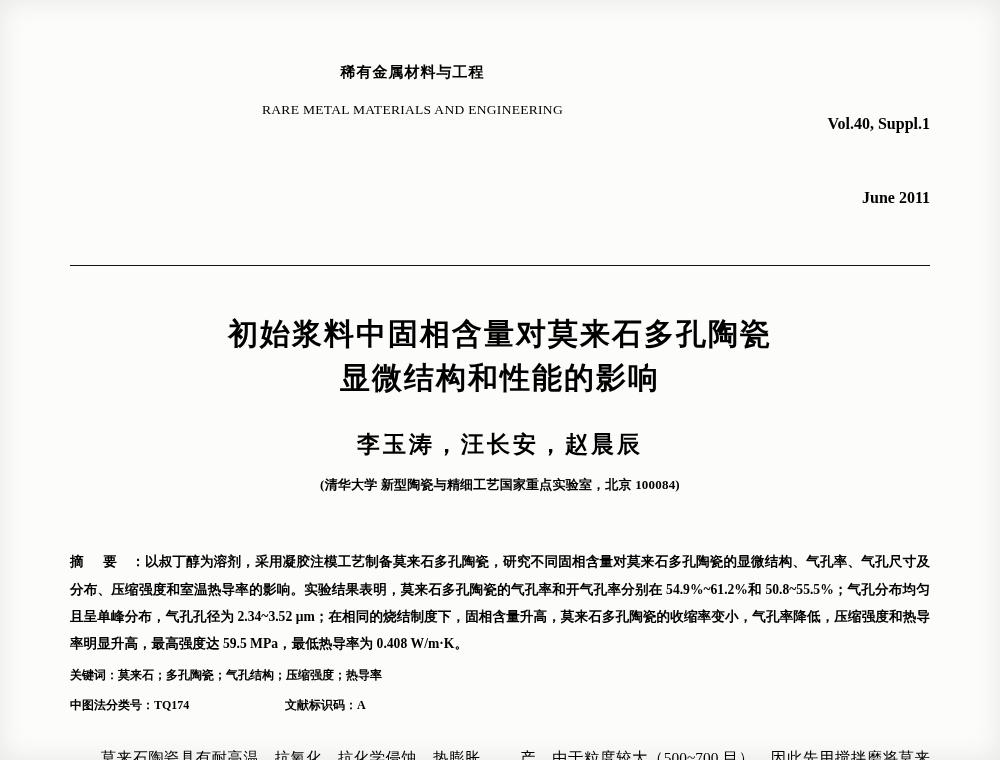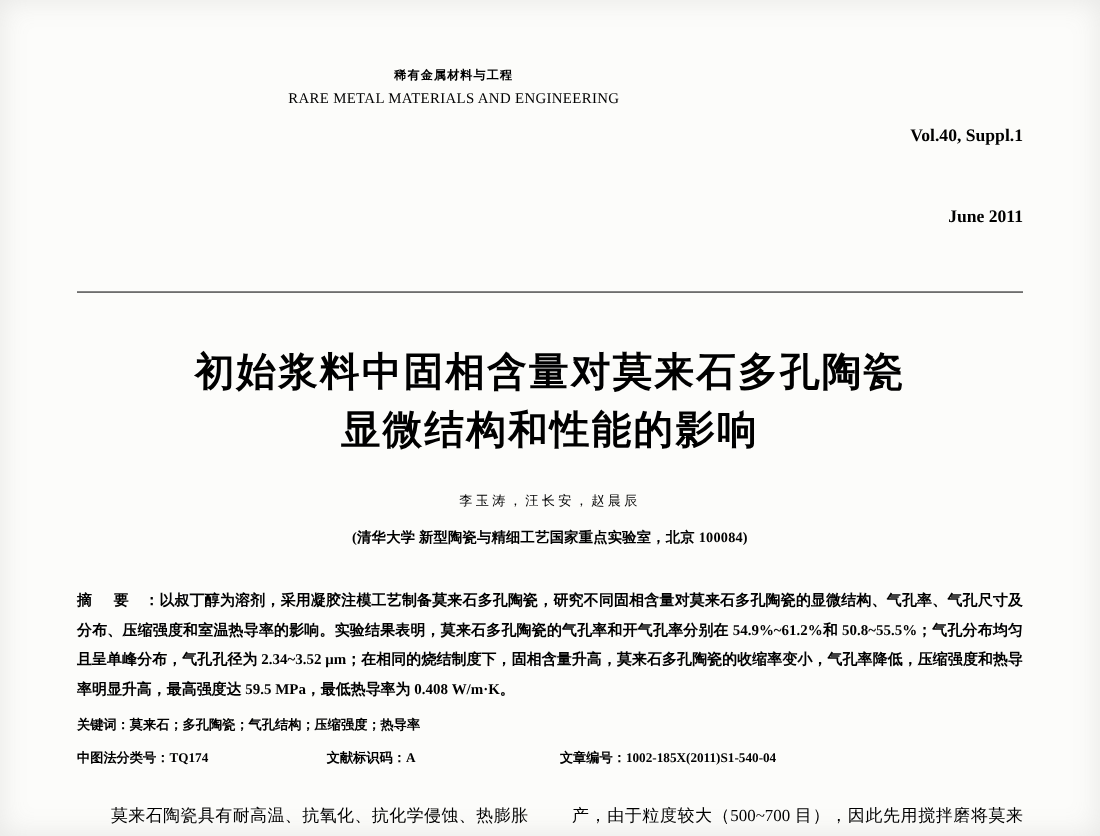--- a/index.html
+++ b/index.html
@@ -59,88 +59,88 @@
   .rh-row {
     display: flex;
   }
   .rh-row span:first-child { width: 82px; }
   .runhead-center {
     flex: 1;
     text-align: center;
     margin-top: -1px;
   }
   .journal-cn {
-    font-size: 11px;
+    font-size: 15px;
     font-weight: bold;
     letter-spacing: 1px;
   }
   .journal-en {
     font-size: 13.5px;
     letter-spacing: 0.3px;
-    margin-top: 2px;
+    margin-top: 16px;
   }
   .runhead-right {
     width: 175px;
     text-align: right;
     font-size: 16px;
   }
   .rule {
     border-top: 1.6px solid #111;
     margin-top: 2px;
   }
 
   
   .title-block {
     text-align: center;
     margin-top: 46px;
   }
   .title-line {
-    font-size: 36px;
+    font-size: 30px;
     font-weight: bold;
     letter-spacing: 2px;
     line-height: 1.45;
     font-family: "Liberation Serif", serif;
   }
   .authors {
     margin-top: 30px;
-    font-size: 12px;
-    font-weight: normal;
+    font-size: 23px;
+    font-weight: bold;
     letter-spacing: 3px;
   }
   .affiliation {
     margin-top: 16px;
     font-size: 13px;
     font-weight: bold;
     letter-spacing: 0.2px;
   }
 
   
   .abstract-block {
-    margin-top: 34px;
+    margin-top: 54px;
     font-size: 13.6px;
     line-height: 2.0;
     font-weight: bold;
     text-align: justify;
   }
   .abs-label {
     letter-spacing: 8px;
     margin-right: 6px;
   }
   .abstract-body p {
     margin: 0;
   }
   .kw-line, .class-line {
     margin-top: 6px;
     font-size: 12px;
     font-weight: bold;
     line-height: 2.0;
   }
   .class-line {
     display: flex;
-    gap: 12px;
+    gap: 0px;
     align-items: center;
   }
   .class-line .c1 { width: 215px; }
   .class-line .c2 { width: 200px; }
   .class-line .c3 { flex: 1; }
 
   
   .columns {
     margin-top: 26px;
     display: flex;
@@ -187,21 +187,20 @@
     </div>
 
     <div class="abstract-block">
       <div class="abstract-body">
         <p><span class="abs-label">摘 要</span><span>：以叔丁醇为溶剂，采用凝胶注模工艺制备莫来石多孔陶瓷，研究不同固相含量对莫来石多孔陶瓷的显微结构、气孔率、气孔尺寸及分布、压缩强度和室温热导率的影响。实验结果表明，莫来石多孔陶瓷的气孔率和开气孔率分别在 54.9%~61.2%和 50.8~55.5%；气孔分布均匀且呈单峰分布，气孔孔径为 2.34~3.52 μm；在相同的烧结制度下，固相含量升高，莫来石多孔陶瓷的收缩率变小，气孔率降低，压缩强度和热导率明显升高，最高强度达 59.5 MPa，最低热导率为 0.408 W/m·K。</span></p>
       </div>
       <div class="kw-line">关键词：莫来石；多孔陶瓷；气孔结构；压缩强度；热导率</div>
       <div class="class-line">
         <span class="c1">中图法分类号：TQ174</span>
         <span class="c2">文献标识码：A</span>
-        <span class="c3">文章编号：1002-185X(2011)S1-540-04</span>
       </div>
     </div>
 
     <div class="columns">
       <div class="col">
         <p><span>莫来石陶瓷具有耐高温、抗氧化、抗化学侵蚀、热膨胀系数小、电绝缘性强等性质，被广泛应用于航空、航天、国防、化工、冶金、机械、电力等领域，特别是轻质、高强、低热导的莫来石多孔陶瓷可以用作近空间飞行器的热防护材料</span></p>
 
       </div>
       <div class="col">
         <p class="noindent">产，由于粒度较大（500~700 目），因此先用搅拌磨将莫来石粗粉磨细 5 h。以叔丁醇为溶剂，制备了固相含量 5vol%~20vol%的莫来石陶瓷浆料。有机单体和交联剂为丙烯酰胺和 N,N’亚甲基双丙烯酰胺，引发剂和催化剂为过硫酸铵和四甲基乙二胺，以上试剂均为分析纯。</p>

